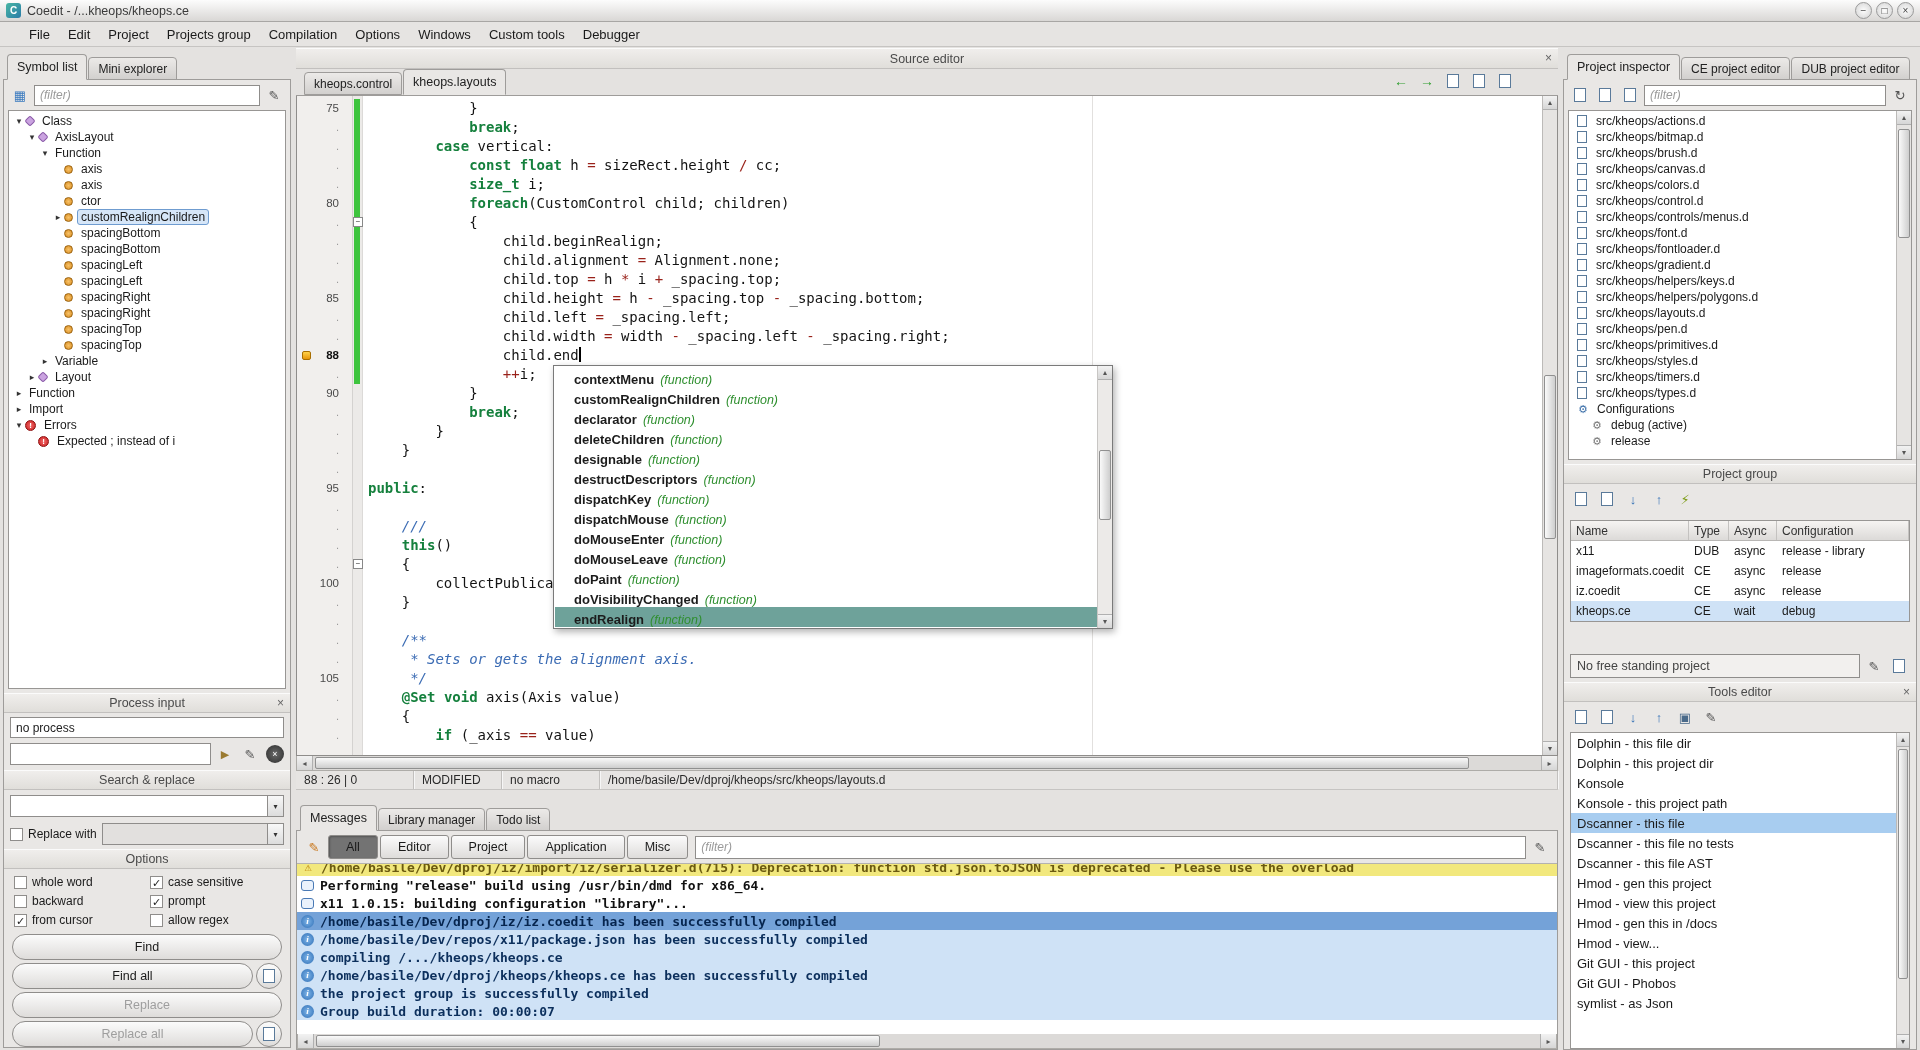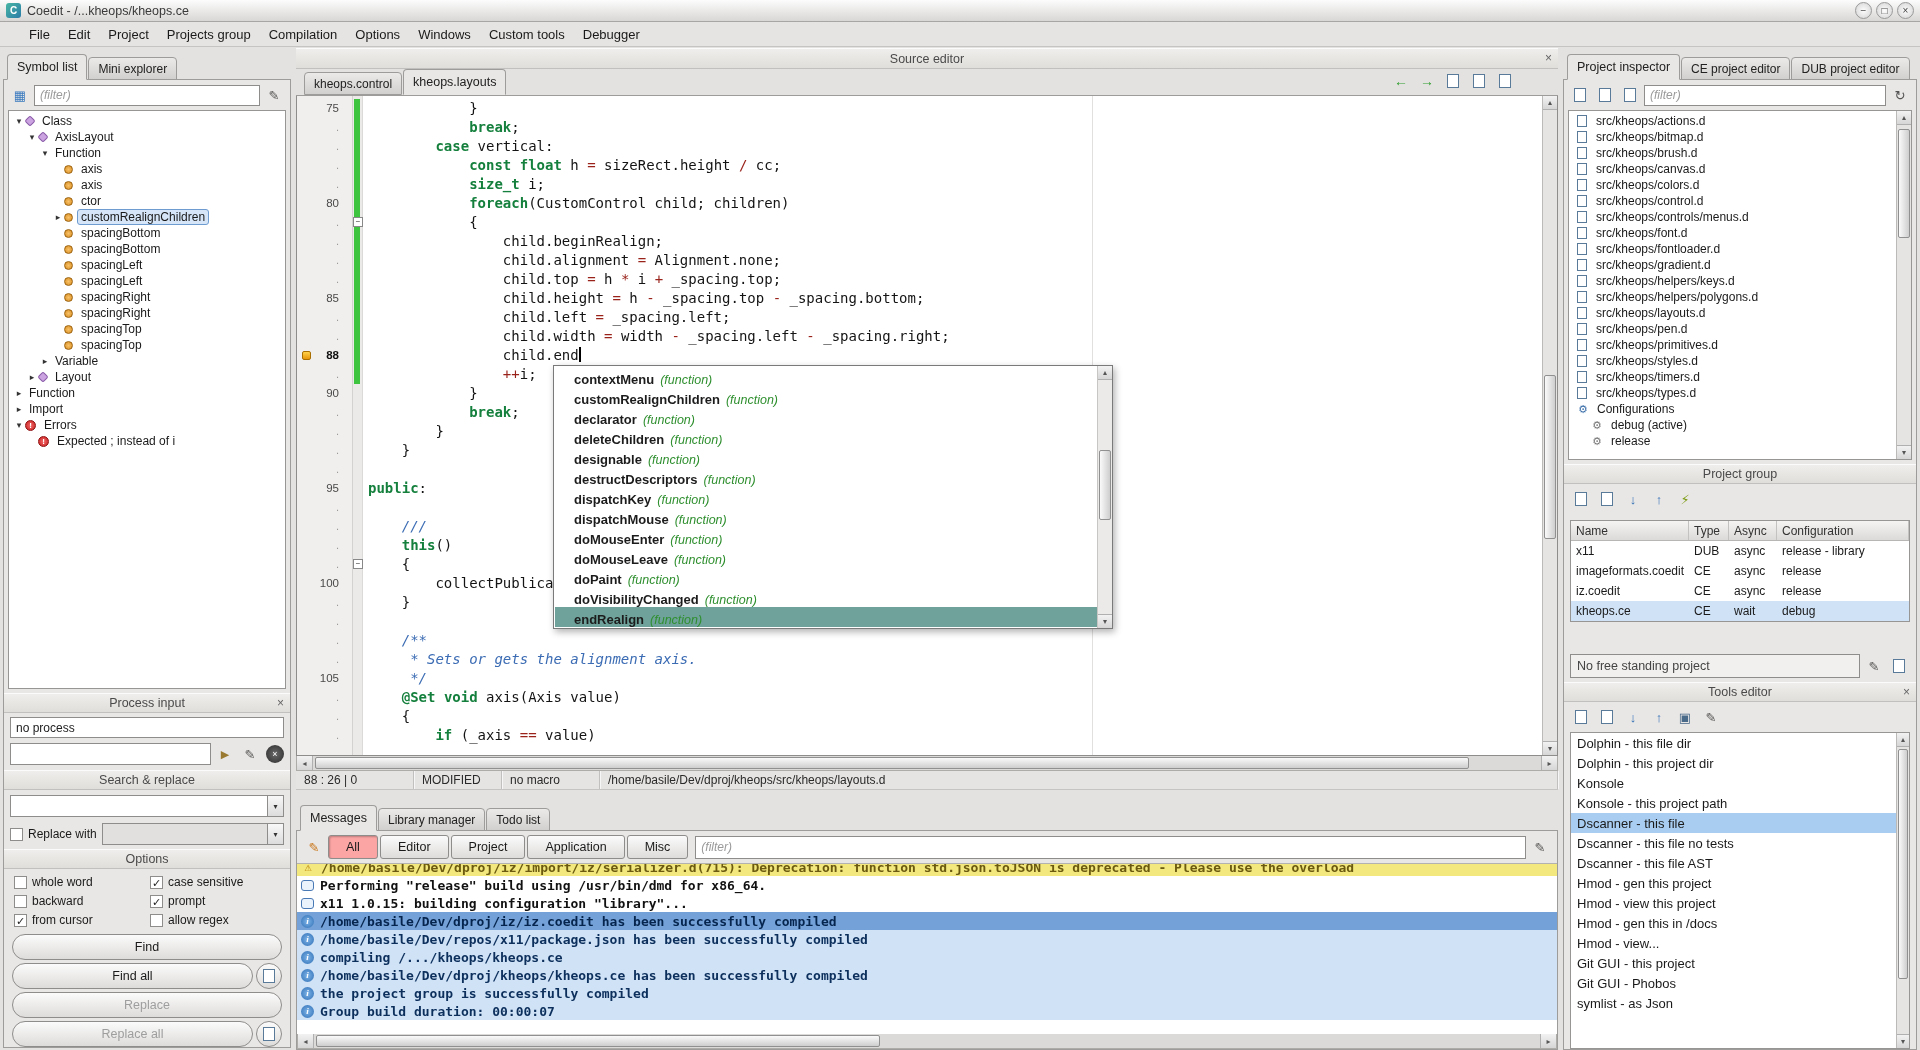--- a/index.html
+++ b/index.html
@@ -115,21 +115,21 @@
 
 
 .statusbar{height:19px;display:flex;align-items:center;background:#e6e4e2;border-bottom:1px solid #c6c4c2;font-size:12px;color:#2a2a2a;flex:none}
 .sb-cell{height:100%;display:flex;align-items:center;padding:0 8px;border-right:1px solid #c2c0be;box-shadow:1px 0 0 #f6f6f6;white-space:nowrap;overflow:hidden}
 .splitter{height:15px;flex:none}
 
 
 .msg-body{margin-top:0}
 .msg-filterrow{height:32px;display:flex;align-items:center;gap:3px;padding:0 6px;flex:none}
 .seg{height:24px;padding:0 17px;border:1px solid #8f8d8b;border-radius:3px;background:linear-gradient(#fbfbfb,#dedcda);font-size:12.5px;display:flex;align-items:center;color:#1a1a1a}
-.seg.active{background:#fca5a5;box-shadow:inset 1px 1px 2px rgba(0,0,0,.25)}
+.seg.active{background:#737373;box-shadow:inset 1px 1px 2px rgba(0,0,0,.25)}
 .msg-list{flex:1;background:#fff;overflow:hidden;font-family:"DejaVu Sans Mono","Liberation Mono",monospace;font-size:13px;font-weight:bold;border-top:1px solid #b4b2b0;min-height:0}
 .msg-row{height:18px;display:flex;align-items:center;gap:6px;padding-left:4px;white-space:nowrap}
 .msg-row.warning{background:#f2e87d;color:#6b5a10}
 .msg-row.plain{background:#fff;color:#111}
 .msg-row.info{background:#cfe2f6;color:#0c2f5c}
 .msg-row.selected{background:#74a2d8;color:#06254e}
 .micon{flex:none}
 .micon-info{width:13px;height:13px;border-radius:50%;background:radial-gradient(#7db4e8,#2e6db4);color:#fff;font-size:9px;font-weight:bold;font-style:italic;display:flex;align-items:center;justify-content:center;font-family:"Liberation Serif",serif}
 .micon-bubble{width:13px;height:11px;border:1px solid #4a7ab5;border-radius:3px;background:#eaf2fc}
 .micon-warning{color:#b87a00;font-size:12px;width:14px;text-align:center;font-weight:normal}

